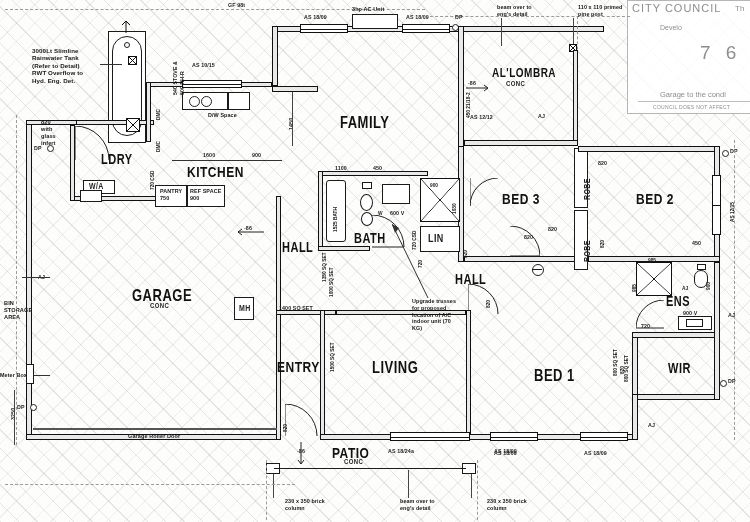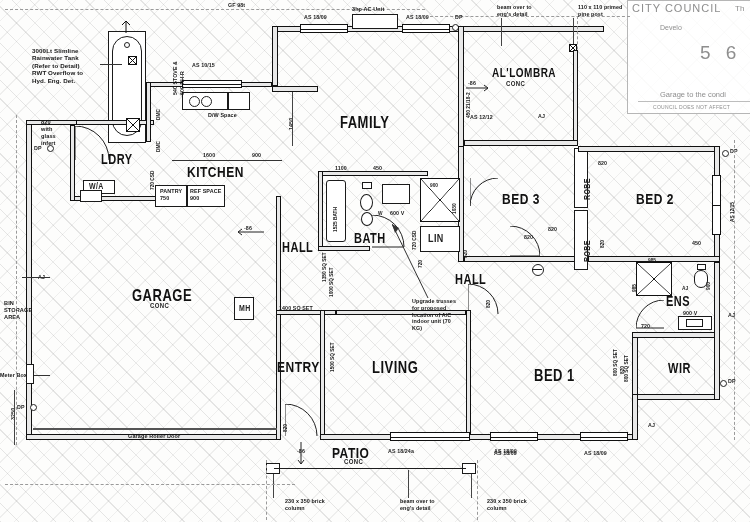--- a/index.html
+++ b/index.html
@@ -74,21 +74,21 @@
 
 <div id="sheet">
 
   <div class="hatch" style="left:0;top:0;width:750px;height:522px;opacity:.55;"></div>
   <div class="hatch2" style="left:0;top:0;width:750px;height:522px;opacity:.35;"></div>
 
   <div class="stampbox" style="left:627px;top:0px;width:123px;height:112px;"></div>
   <div class="stamp" style="left:632px;top:2px;font-size:11px;letter-spacing:1px;">CITY COUNCIL</div>
   <div class="stamp" style="left:735px;top:4px;font-size:8px;">Th</div>
   <div class="stamp" style="left:660px;top:24px;font-size:7px;">Develo</div>
-  <div class="stamp" style="left:700px;top:42px;font-size:19px;letter-spacing:5px;">5 6</div>
+  <div class="stamp" style="left:700px;top:42px;font-size:19px;letter-spacing:5px;">7 6</div>
   <div class="stamp" style="left:660px;top:90px;font-size:7.5px;">Garage to the condi</div>
   <div class="thin" style="left:638px;top:101px;width:112px;height:1px;background:#bdbdbd;"></div>
   <div class="stamp" style="left:653px;top:104px;font-size:5px;letter-spacing:.3px;">COUNCIL DOES NOT AFFECT</div>
 
   <div class="dashgrid" style="left:5px;top:9px;width:420px;"></div>
   <div class="dim" style="left:228px;top:2px;">GF 98t</div>
   <div class="dashgrid" style="left:430px;top:16px;width:200px;"></div>
 
   <div class="wall" style="left:108px;top:31px;width:38px;height:112px;"></div>
   <div class="ov" style="left:112px;top:36px;width:30px;height:100px;border-radius:15px;"></div>

